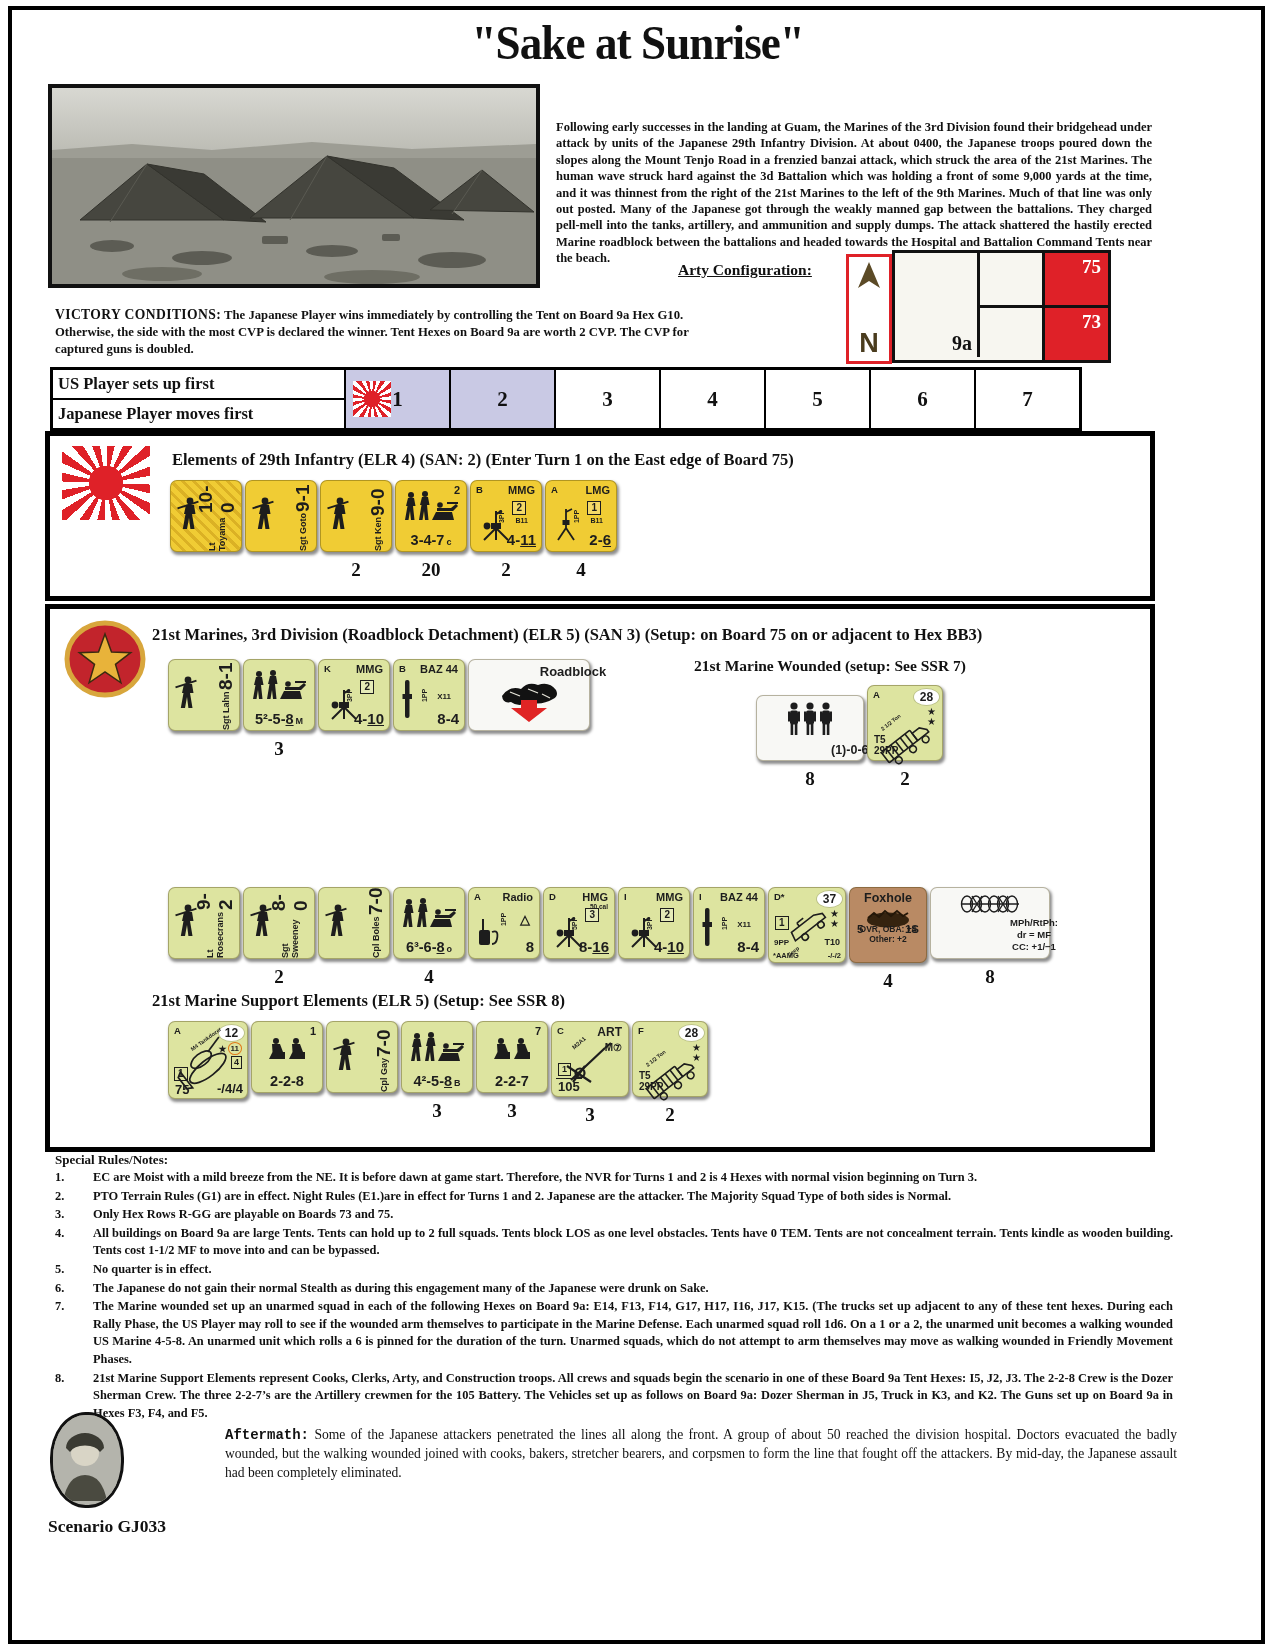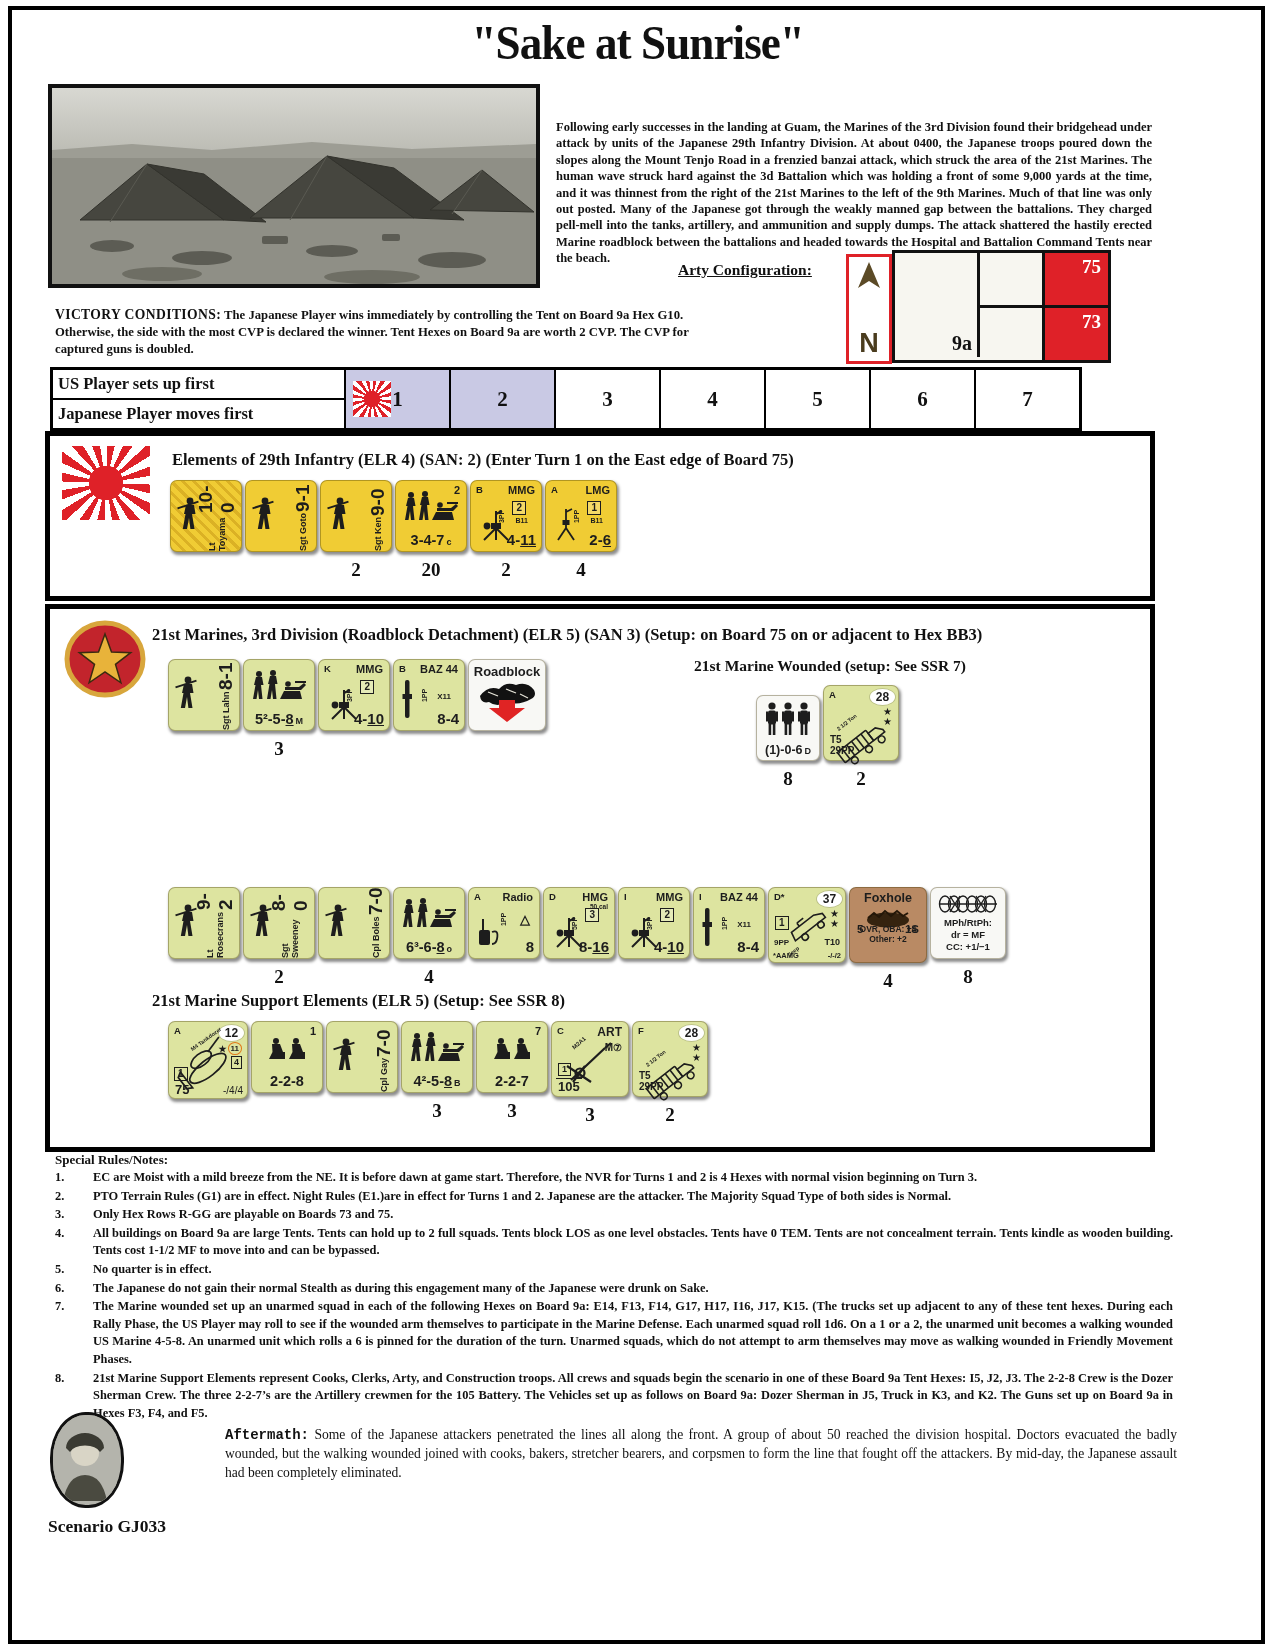--- a/index.html
+++ b/index.html
@@ -64,21 +64,21 @@
   .us-row2{left:118px;top:278px;}
   .us-row3{left:118px;top:412px;}
   .cwrap{display:flex;flex-direction:column;align-items:center;}
   .count{font-size:19px;font-weight:bold;margin-top:7px;font-family:"Liberation Serif",serif;}
   
   .counter{position:relative;width:70px;height:70px;border-radius:7px;flex:none;
            box-shadow:1.5px 2.5px 3px rgba(0,0,0,.45);border:1px solid rgba(60,50,0,.35);
            font-family:"Liberation Sans",sans-serif;color:#1d1d1d;}
   .jp{background:var(--jp);}
   .us{background:var(--us);}
-  .white{background:#f8f8f5;}
+  .white{background:#f8f8f5;padding-left:44px;}
   .brown{background:var(--brown);}
   .hatch::before{content:"";position:absolute;inset:0;border-radius:7px;
      background:repeating-linear-gradient(45deg,rgba(170,115,0,.30) 0 3px,rgba(0,0,0,0) 3px 8px);}
   .fig{position:absolute;left:5px;top:50%;transform:translateY(-50%);}
   .rot{position:absolute;right:2px;top:0;height:100%;display:flex;align-items:center;
        writing-mode:vertical-rl;transform:rotate(180deg);gap:1px;}
   .rot .nm{font-size:9px;font-weight:bold;}
   .rot .vl{font-size:19px;font-weight:bold;}
   .tr{position:absolute;top:3px;right:6px;font-size:11px;font-weight:bold;}
   .tl{position:absolute;top:3px;left:5px;font-size:9.5px;font-weight:bold;}
@@ -110,21 +110,21 @@
              font-size:7.5px;font-weight:bold;}
   .tk-name{position:absolute;left:2px;top:14px;width:70px;text-align:center;transform:rotate(-36deg);
            font-size:5.5px;font-weight:bold;}
   .tk-note{position:absolute;top:20px;right:5px;font-size:9px;font-weight:bold;display:flex;align-items:center;gap:1px;}
   .oc{border:1.5px solid #e07818;border-radius:50%;font-size:8px;line-height:9px;padding:1px 2px;}
   .tk-boxr{position:absolute;right:5px;top:34px;border:1.5px solid #1d1d1d;font-size:9px;font-weight:bold;
            padding:0 2px;line-height:11px;}
   .tk-box{position:absolute;left:5px;bottom:17px;border:1.5px solid #1d1d1d;font-size:10px;font-weight:bold;
           padding:0 3px;line-height:12px;}
   .tk-bl{position:absolute;left:6px;bottom:1px;font-size:13px;font-weight:bold;}
-  .tk-br{position:absolute;right:4px;bottom:2px;font-size:10px;font-weight:normal;}
+  .tk-br{position:absolute;right:4px;bottom:2px;font-size:13px;font-weight:bold;}
   .gun-name{position:absolute;left:0px;top:18px;width:54px;text-align:center;transform:rotate(-40deg);
             font-size:6px;font-weight:bold;}
   .gun-m{position:absolute;right:6px;top:20px;font-size:10px;font-weight:bold;}
   .gun-ammo{position:absolute;left:6px;bottom:20px;border:1.5px solid #1d1d1d;font-size:9px;font-weight:bold;
             padding:0 3px;line-height:11px;}
   .gun-val{position:absolute;left:4px;bottom:2px;font-size:13px;font-weight:bold;border-top:1.5px solid #1d1d1d;
            padding:0 2px;}
   .fox-title{position:absolute;top:3px;width:100%;text-align:center;font-size:12.5px;font-weight:bold;}
   .fox-l{position:absolute;left:7px;top:35px;font-size:11.5px;font-weight:bold;}
   .fox-r{position:absolute;right:7px;top:35px;font-size:11.5px;font-weight:bold;}

